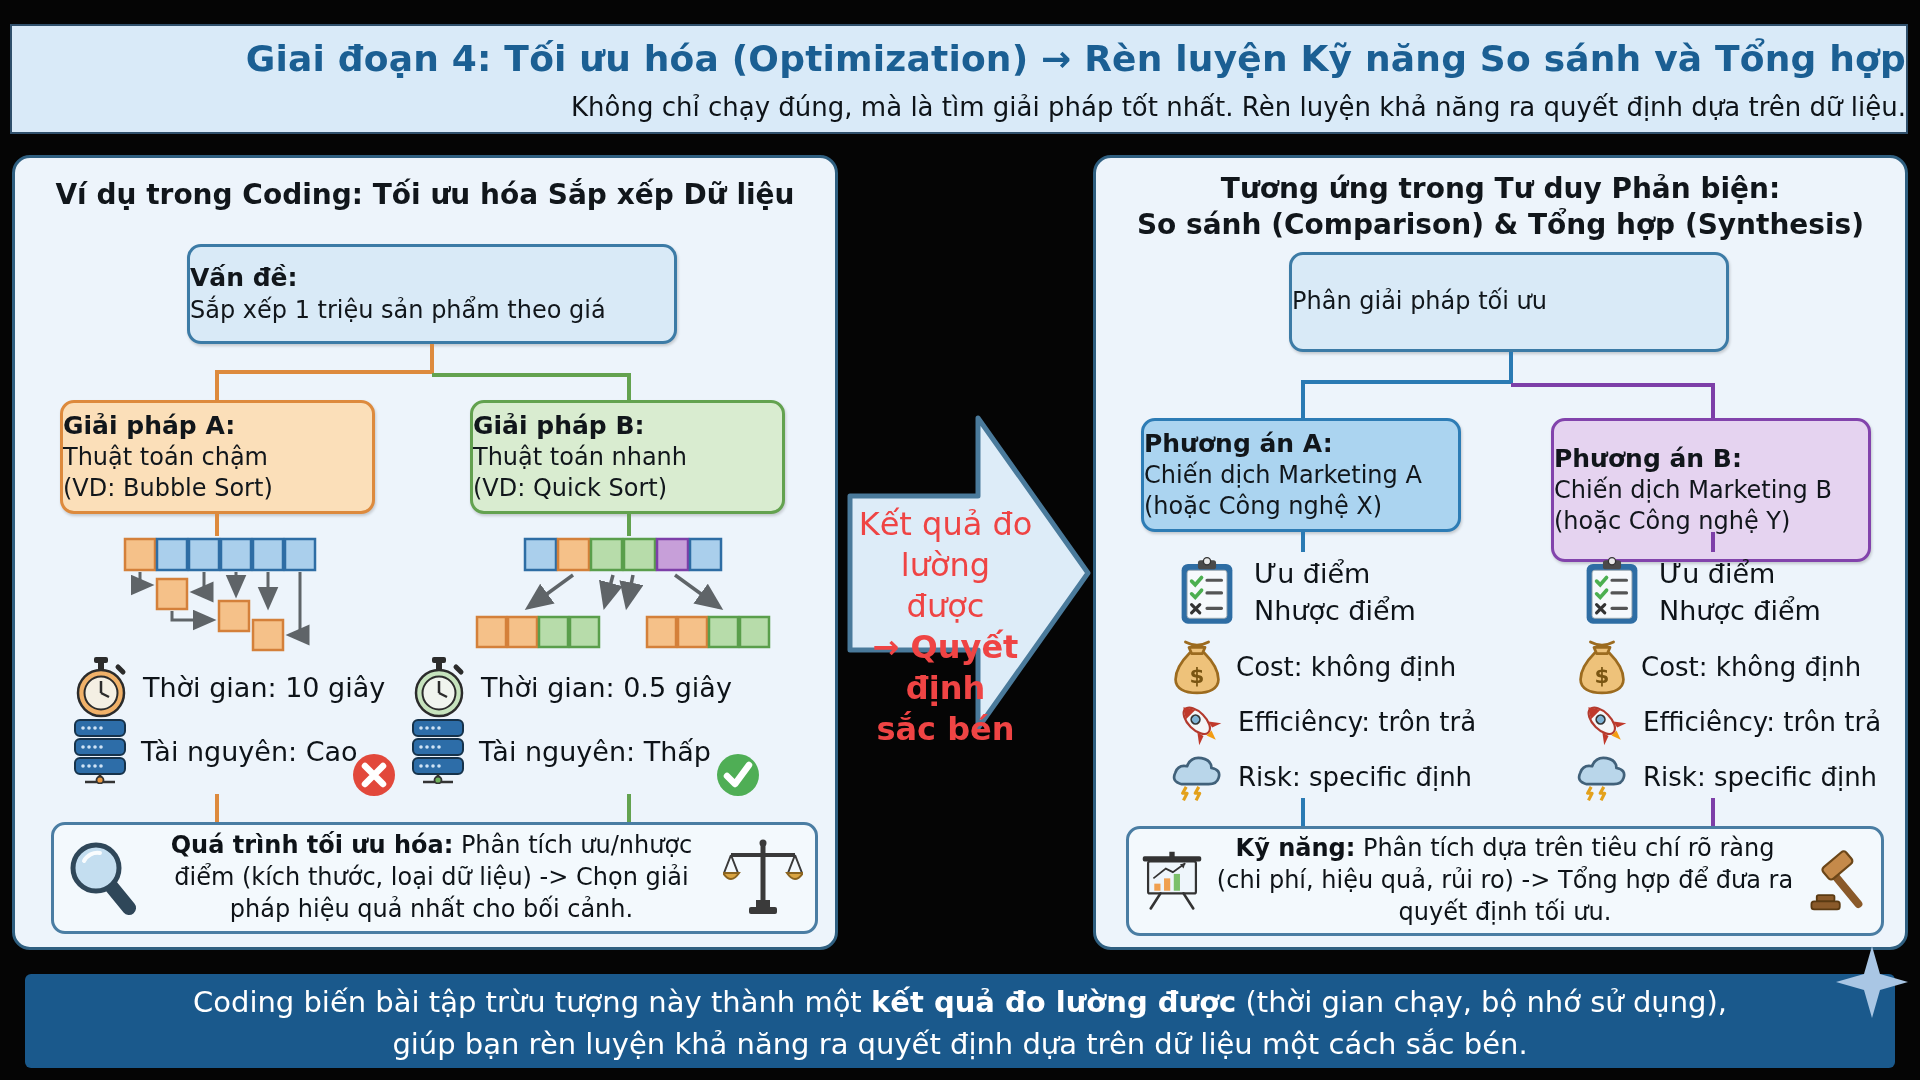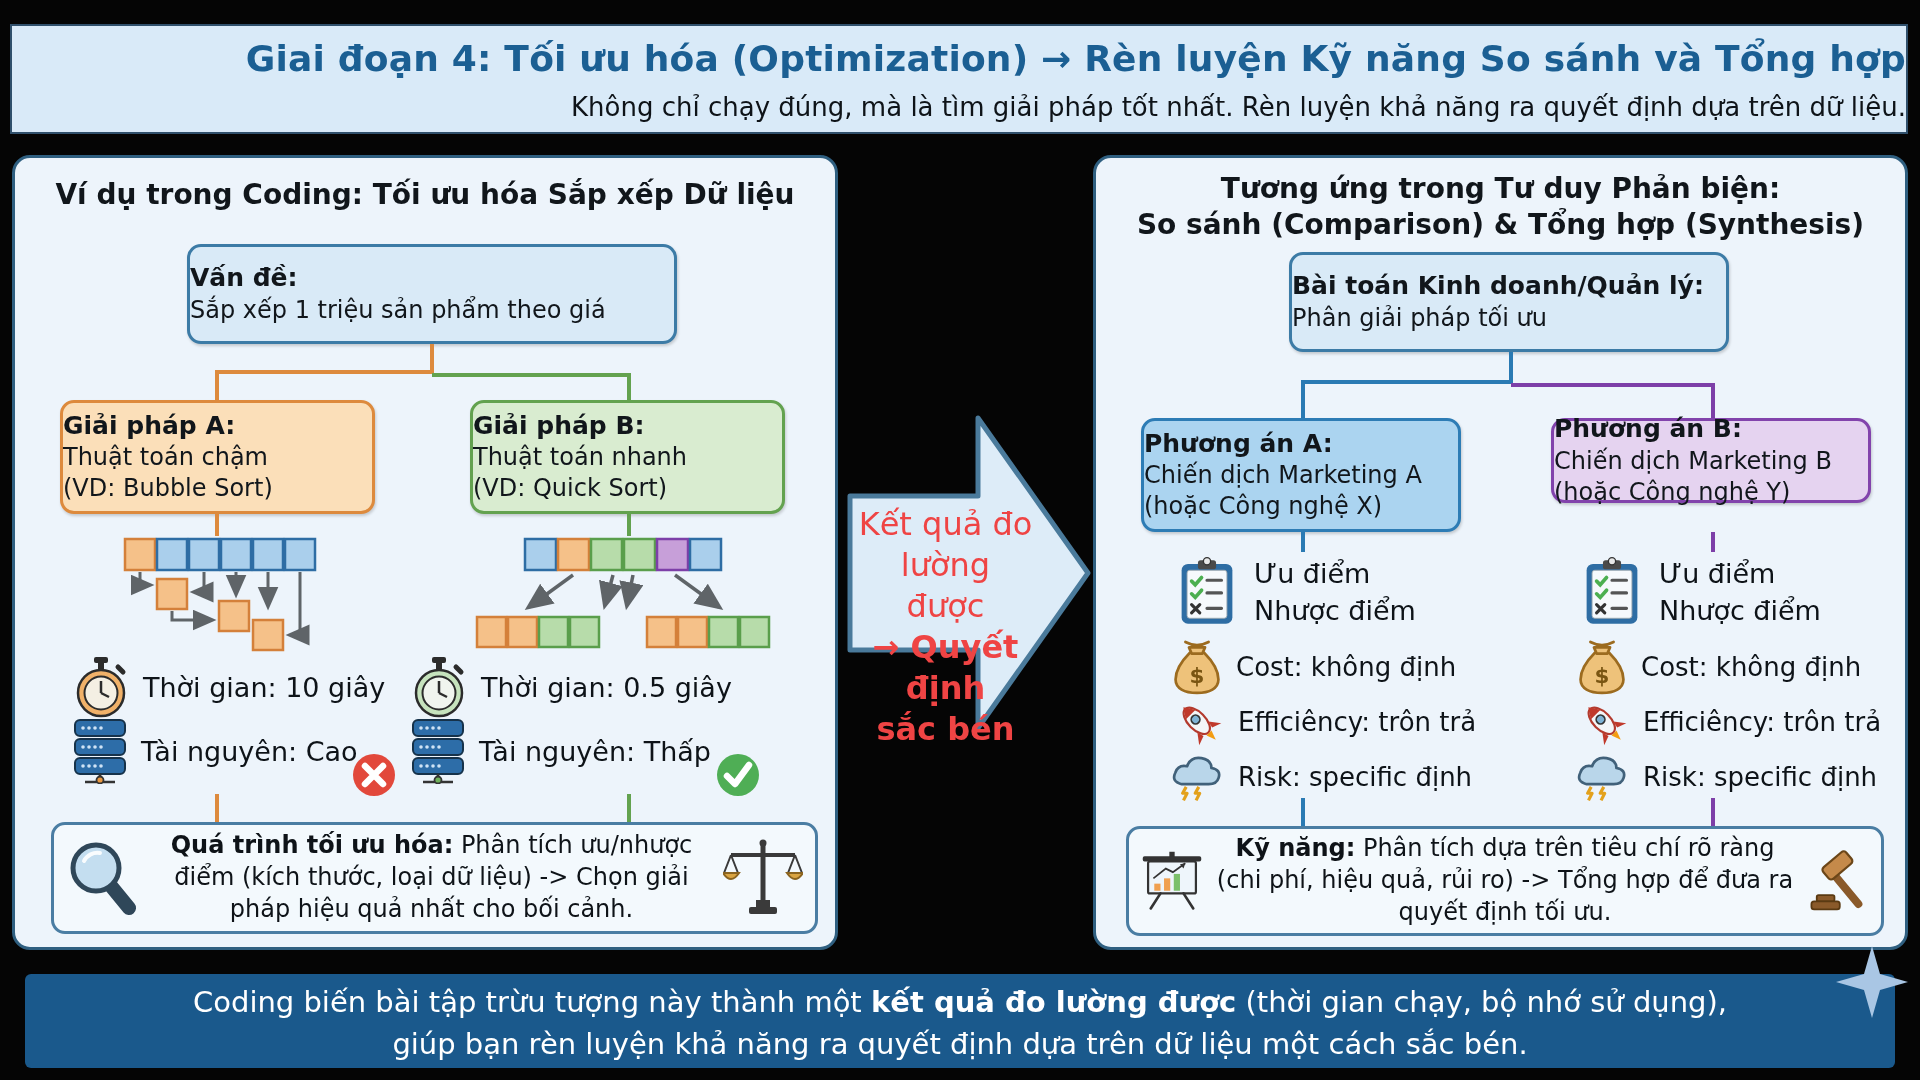--- a/index.html
+++ b/index.html
@@ -254,36 +254,35 @@
     <div class="bold">→ Quyết định</div>
     <div class="bold">sắc bén</div>
   </div>
 </div>
 
 <section class="panel" style="left:1093px;top:155px;width:815px;height:795px">
   <div class="ptitle" style="top:14px">Tương ứng trong Tư duy Phản biện:</div>
   <div class="ptitle" style="top:50px">So sánh (Comparison) &amp; Tổng hợp (Synthesis)</div>
 
   <div class="box b-problem" style="left:193px;top:94px;width:440px;height:100px">
-    <div class="bl">Bài toán Kinh doanh/Quản lý:</div>
     <div class="ln">Phân giải pháp tối ưu</div>
   </div>
 
   <div class="vl c-blue" style="left:413px;top:194px;height:30px"></div>
   <div class="hl c-blue" style="left:205px;top:222px;width:212px"></div>
   <div class="vl c-blue" style="left:205px;top:222px;height:38px"></div>
   <div class="hl c-purple" style="left:415px;top:225px;width:202px"></div>
   <div class="vl c-purple" style="left:615px;top:225px;height:35px"></div>
 
   <div class="box b-blue" style="left:45px;top:260px;width:320px;height:114px">
     <div class="bl">Phương án A:</div>
     <div class="ln">Chiến dịch Marketing A</div>
     <div class="ln">(hoặc Công nghệ X)</div>
   </div>
-  <div class="box b-purple" style="left:455px;top:260px;width:320px;height:85px">
+  <div class="box b-purple" style="left:455px;top:260px;width:320px;height:144px">
     <div class="bl">Phương án B:</div>
     <div class="ln">Chiến dịch Marketing B</div>
     <div class="ln">(hoặc Công nghệ Y)</div>
   </div>
 
   <div class="vl c-blue" style="left:205px;top:374px;height:20px"></div>
   <div class="vl c-purple" style="left:615px;top:374px;height:20px"></div>
 
   <div class="mrow" style="left:82px;top:396px;gap:18px">
     <svg width="58" height="76" viewBox="0 0 64 78">

